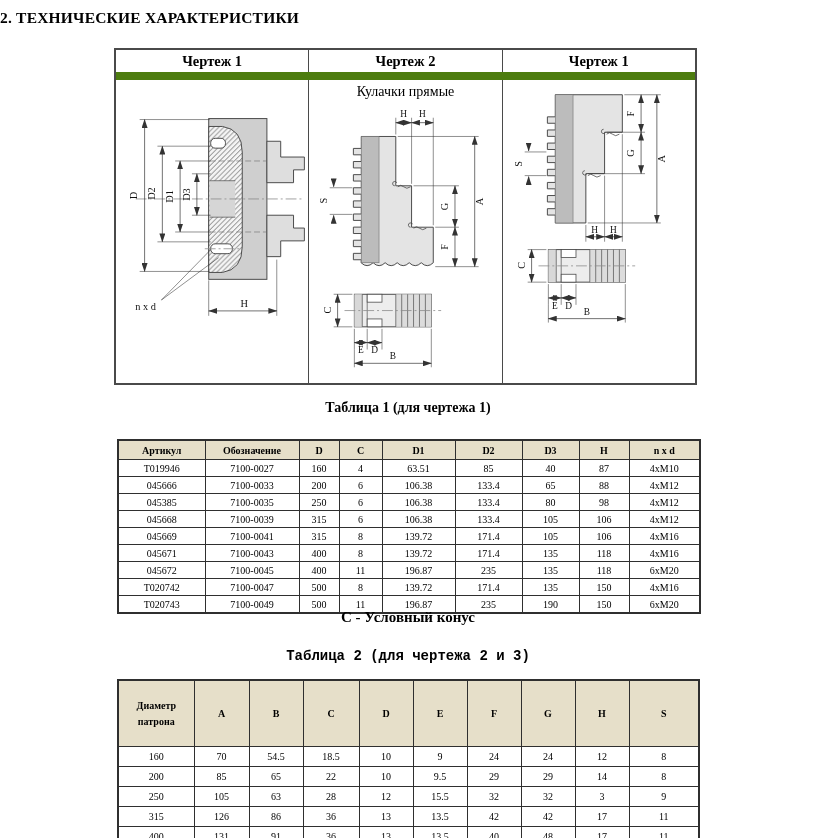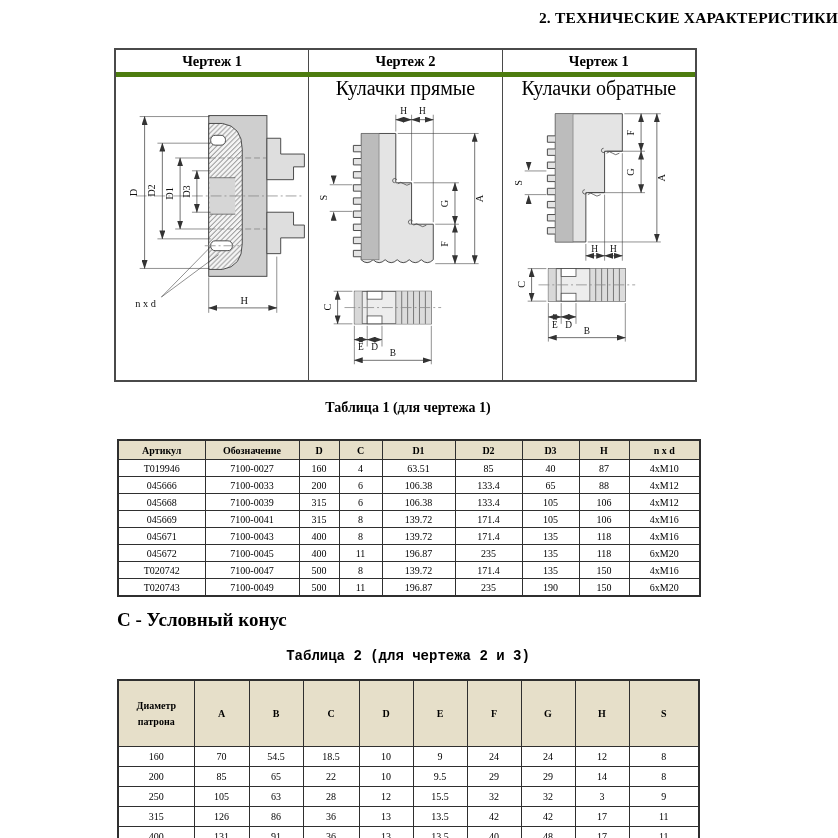--- a/index.html
+++ b/index.html
@@ -1,53 +1,53 @@
 <!DOCTYPE html>
 <html><head>
 <meta charset="utf-8">
 <style>
   html,body { margin:0; padding:0; }
   .page { position:relative; width:838px; height:838px; background:#ffffff;
           font-family:"Liberation Serif", serif; color:#000; overflow:hidden; }
 
-  .doc-title { position:absolute; top:9px; left:0; width:100%; text-align:right;
+  .doc-title { position:absolute; top:9px; left:0; width:100%; text-align:left;
                font-weight:bold; font-size:15.5px; letter-spacing:.2px; }
 
   
   .drawings { position:absolute; left:114px; top:48px; width:579px;
               border:2px solid #4a4a4a; background:#fff; }
   .drow { display:flex; }
   .dcell { flex:1; min-width:0; }
   .dcell + .dcell { border-left:1px solid #4a4a4a; }
-  .dhead { border-bottom:5px solid #4d7c0f; }
+  .dhead { border-bottom:8px solid #4d7c0f; }
   .dhead .dcell { height:22px; line-height:22px; text-align:center;
                   font-weight:bold; font-size:14.5px; }
   .dbody .dcell { height:303px; position:relative; }
-  .subtitle { height:22px; line-height:23px; text-align:center; font-size:20px; }
+  .subtitle { height:22px; line-height:23px; text-align:center; font-size:14px; }
   .dwg { display:block; }
 
   
   .out  { stroke:#4a4a4a; stroke-width:1; }
   .thin { stroke:#4a4a4a; stroke-width:.7; }
   .dim  { stroke:#333; stroke-width:.7; fill:none; }
   .ext  { stroke:#333; stroke-width:.55; }
   .cl   { stroke:#8a8a8a; stroke-width:.8; stroke-dasharray:11 3 2 3; }
   .bore { stroke:#777; stroke-width:.7; stroke-dasharray:6 3; }
   .dl   { font-family:"Liberation Serif", serif; font-size:10.5px; fill:#111;
           text-anchor:middle; }
   .dls  { font-size:9.5px; }
   .sq   { stroke:#4a4a4a; stroke-width:.8; fill:none; }
 
   
   .tcaption { position:absolute; left:117px; width:582px; text-align:center;
               font-weight:bold; font-size:14px; }
   .t1cap { top:400px; }
   .t2cap { top:648px;font-family:Liberation Mono, monospace; }
-  .note { position:absolute; top:609px; left:117px; width:582px; 
-          font-weight:bold; font-size:19px; }
+  .note { position:absolute; top:609px; left:117px; width:582px; text-align:center;
+          font-weight:bold; font-size:15px; }
   table.spec { position:absolute; border-collapse:collapse; table-layout:fixed;
                border:2px solid #2f2f2f; font-size:10px; }
   table.spec th, table.spec td { border:1px solid #2f2f2f; text-align:center;
                padding:0; white-space:nowrap; overflow:hidden; }
   table.spec th { background:#e6dfc9; font-weight:bold; }
   #t1 { left:117px; top:439px; width:582px; }
   #t1 th { height:18px; }
   #t1 td { height:16px; }
   #t2 { left:117px; top:679px; width:582px; }
   #t2 th { height:35px; }
@@ -206,21 +206,20 @@
           <text class="dl dls" x="52.5" y="253">E</text>
           <text class="dl dls" x="66.5" y="253">D</text>
           <line x1="46" y1="249" x2="46" y2="267" class="ext"></line>
           <line x1="124" y1="228" x2="124" y2="267" class="ext"></line>
           <line x1="46" y1="263" x2="124" y2="263" class="dim" marker-start="url(#a2s)" marker-end="url(#a2e)"></line>
           <text class="dl dls" x="85" y="259">B</text>
         </svg>
       </div>
 
       <div class="dcell">
-        <div class="subtitle">Кулачки обратные</div>
         <svg class="dwg" width="100%" height="281" viewBox="0 0 195 281">
           <defs>
             <marker id="a3e" markerWidth="9" markerHeight="6" refX="8.5" refY="3" orient="auto" markerUnits="userSpaceOnUse">
                 <path d="M0,0 9,3 0,6z" fill="#333"></path>
               </marker>
             <marker id="a3s" markerWidth="9" markerHeight="6" refX="0.5" refY="3" orient="auto" markerUnits="userSpaceOnUse">
                 <path d="M9,0 0,3 9,6z" fill="#333"></path>
               </marker>
           </defs>
           <path d="M53,13 H121 V51 H103 V93 H84 V143 H53 V135
@@ -332,20 +331,31 @@
           <td>7100-0033</td>
           <td>200</td>
           <td>6</td>
           <td>106.38</td>
           <td>133.4</td>
           <td>65</td>
           <td>88</td>
           <td>4xM12</td>
         </tr>
         <tr>
+          <td>045385</td>
+          <td>7100-0035</td>
+          <td>250</td>
+          <td>6</td>
+          <td>106.38</td>
+          <td>133.4</td>
+          <td>80</td>
+          <td>98</td>
+          <td>4xM12</td>
+        </tr>
+        <tr>
           <td>045668</td>
           <td>7100-0039</td>
           <td>315</td>
           <td>6</td>
           <td>106.38</td>
           <td>133.4</td>
           <td>105</td>
           <td>106</td>
           <td>4xM12</td>
         </tr>

